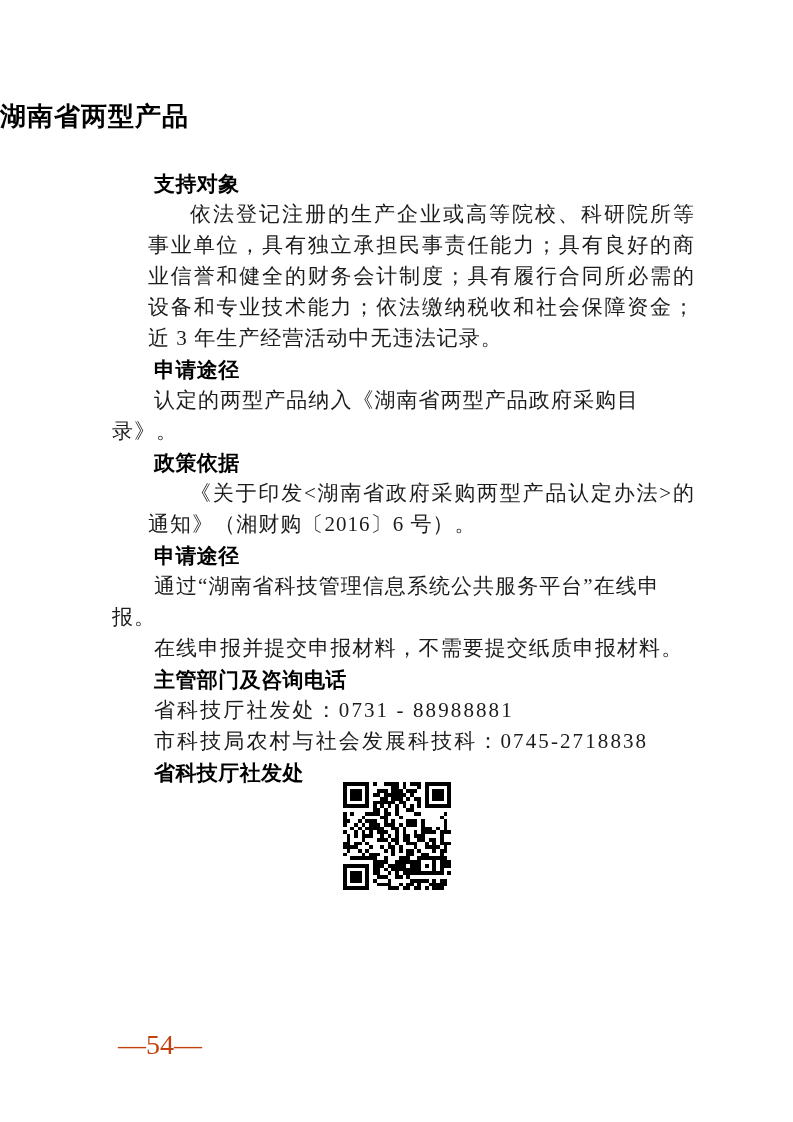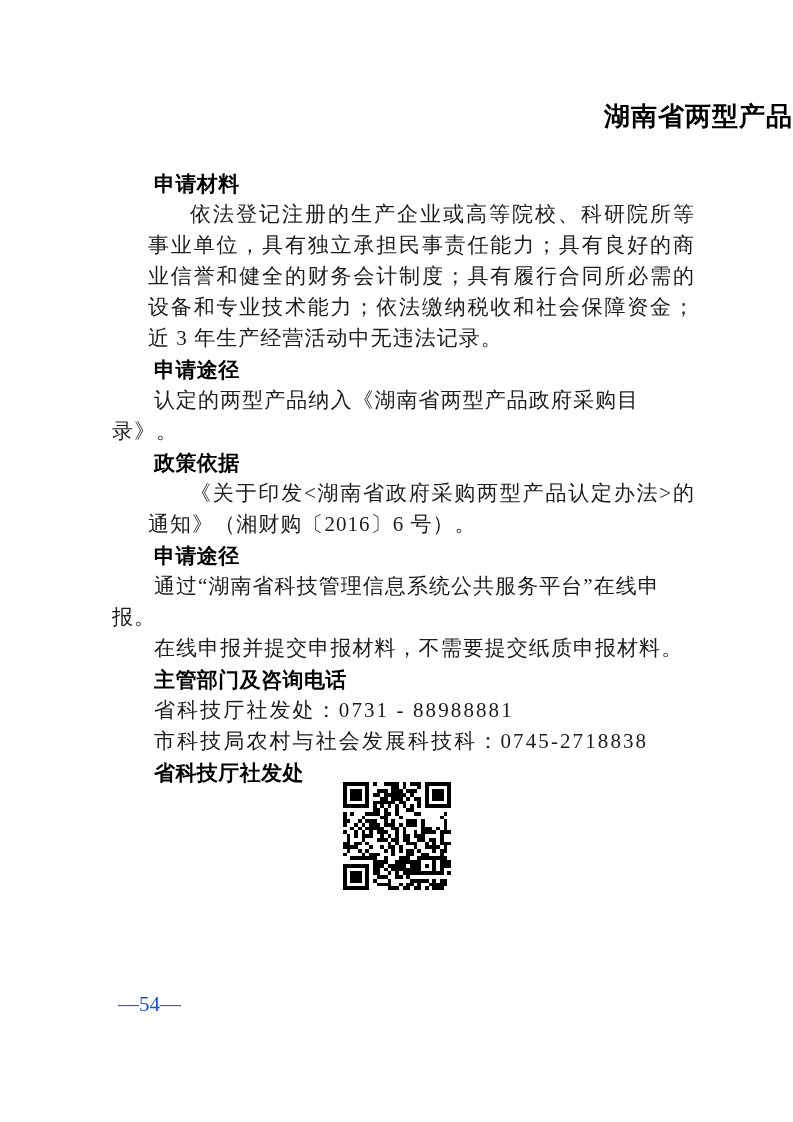--- a/index.html
+++ b/index.html
@@ -12,28 +12,27 @@
     width: 793px;
     height: 1122px;
     margin: 0 auto;
     background: #ffffff;
     overflow: hidden;
     font-family: "Liberation Serif", "DejaVu Serif", serif;
     color: #1c1c1c;
   }
   .doc-title {
     margin: 100px 0 34px 0;
-    text-align: right;
+    text-align: left;
     font-family: "Liberation Serif", "DejaVu Serif", serif;
     font-size: 26px;
     line-height: 34px;
     font-weight: bold;
     letter-spacing: 1px;
     color: #000000;
-    padding-left: 25px;
   }
   .content {
     margin-left: 112px;
     width: 583px;
   }
   .sec-heading {
     margin: 0;
     font-family: "Liberation Sans", "DejaVu Sans", sans-serif;
     font-weight: bold;
     font-size: 21px;
@@ -64,36 +63,36 @@
   }
   .qr-row svg {
     display: block;
     width: 108px;
     height: 108px;
     shape-rendering: crispEdges;
   }
   .page-number {
     position: absolute;
     left: 118px;
-    top: 992px;
-    font-size: 21px;
+    top: 1033px;
+    font-size: 28px;
     line-height: 24px;
-    color: #1d4ed8;
+    color: #c2410c;
   }
 </style>
 </head>
 <body>
 
 <div class="page">
 
   <h1 class="doc-title">湖南省两型产品</h1>
 
   <div class="content">
 
-    <h2 class="sec-heading">申请材料</h2>
+    <h2 class="sec-heading">支持对象</h2>
     <p class="para justify">依法登记注册的生产企业或高等院校、科研院所等事业单位，具有独立承担民事责任能力；具有良好的商业信誉和健全的财务会计制度；具有履行合同所必需的设备和专业技术能力；依法缴纳税收和社会保障资金；近 3 年生产经营活动中无违法记录。</p>
 
     <h2 class="sec-heading">申请途径</h2>
     <p class="para">认定的两型产品纳入《湖南省两型产品政府采购目录》。</p>
 
     <h2 class="sec-heading">政策依据</h2>
     <p class="para justify">《关于印发&lt;湖南省政府采购两型产品认定办法&gt;的通知》（湘财购〔2016〕6 号）。</p>
 
     <h2 class="sec-heading">申请途径</h2>
     <p class="para">通过“湖南省科技管理信息系统公共服务平台”在线申报。</p>

